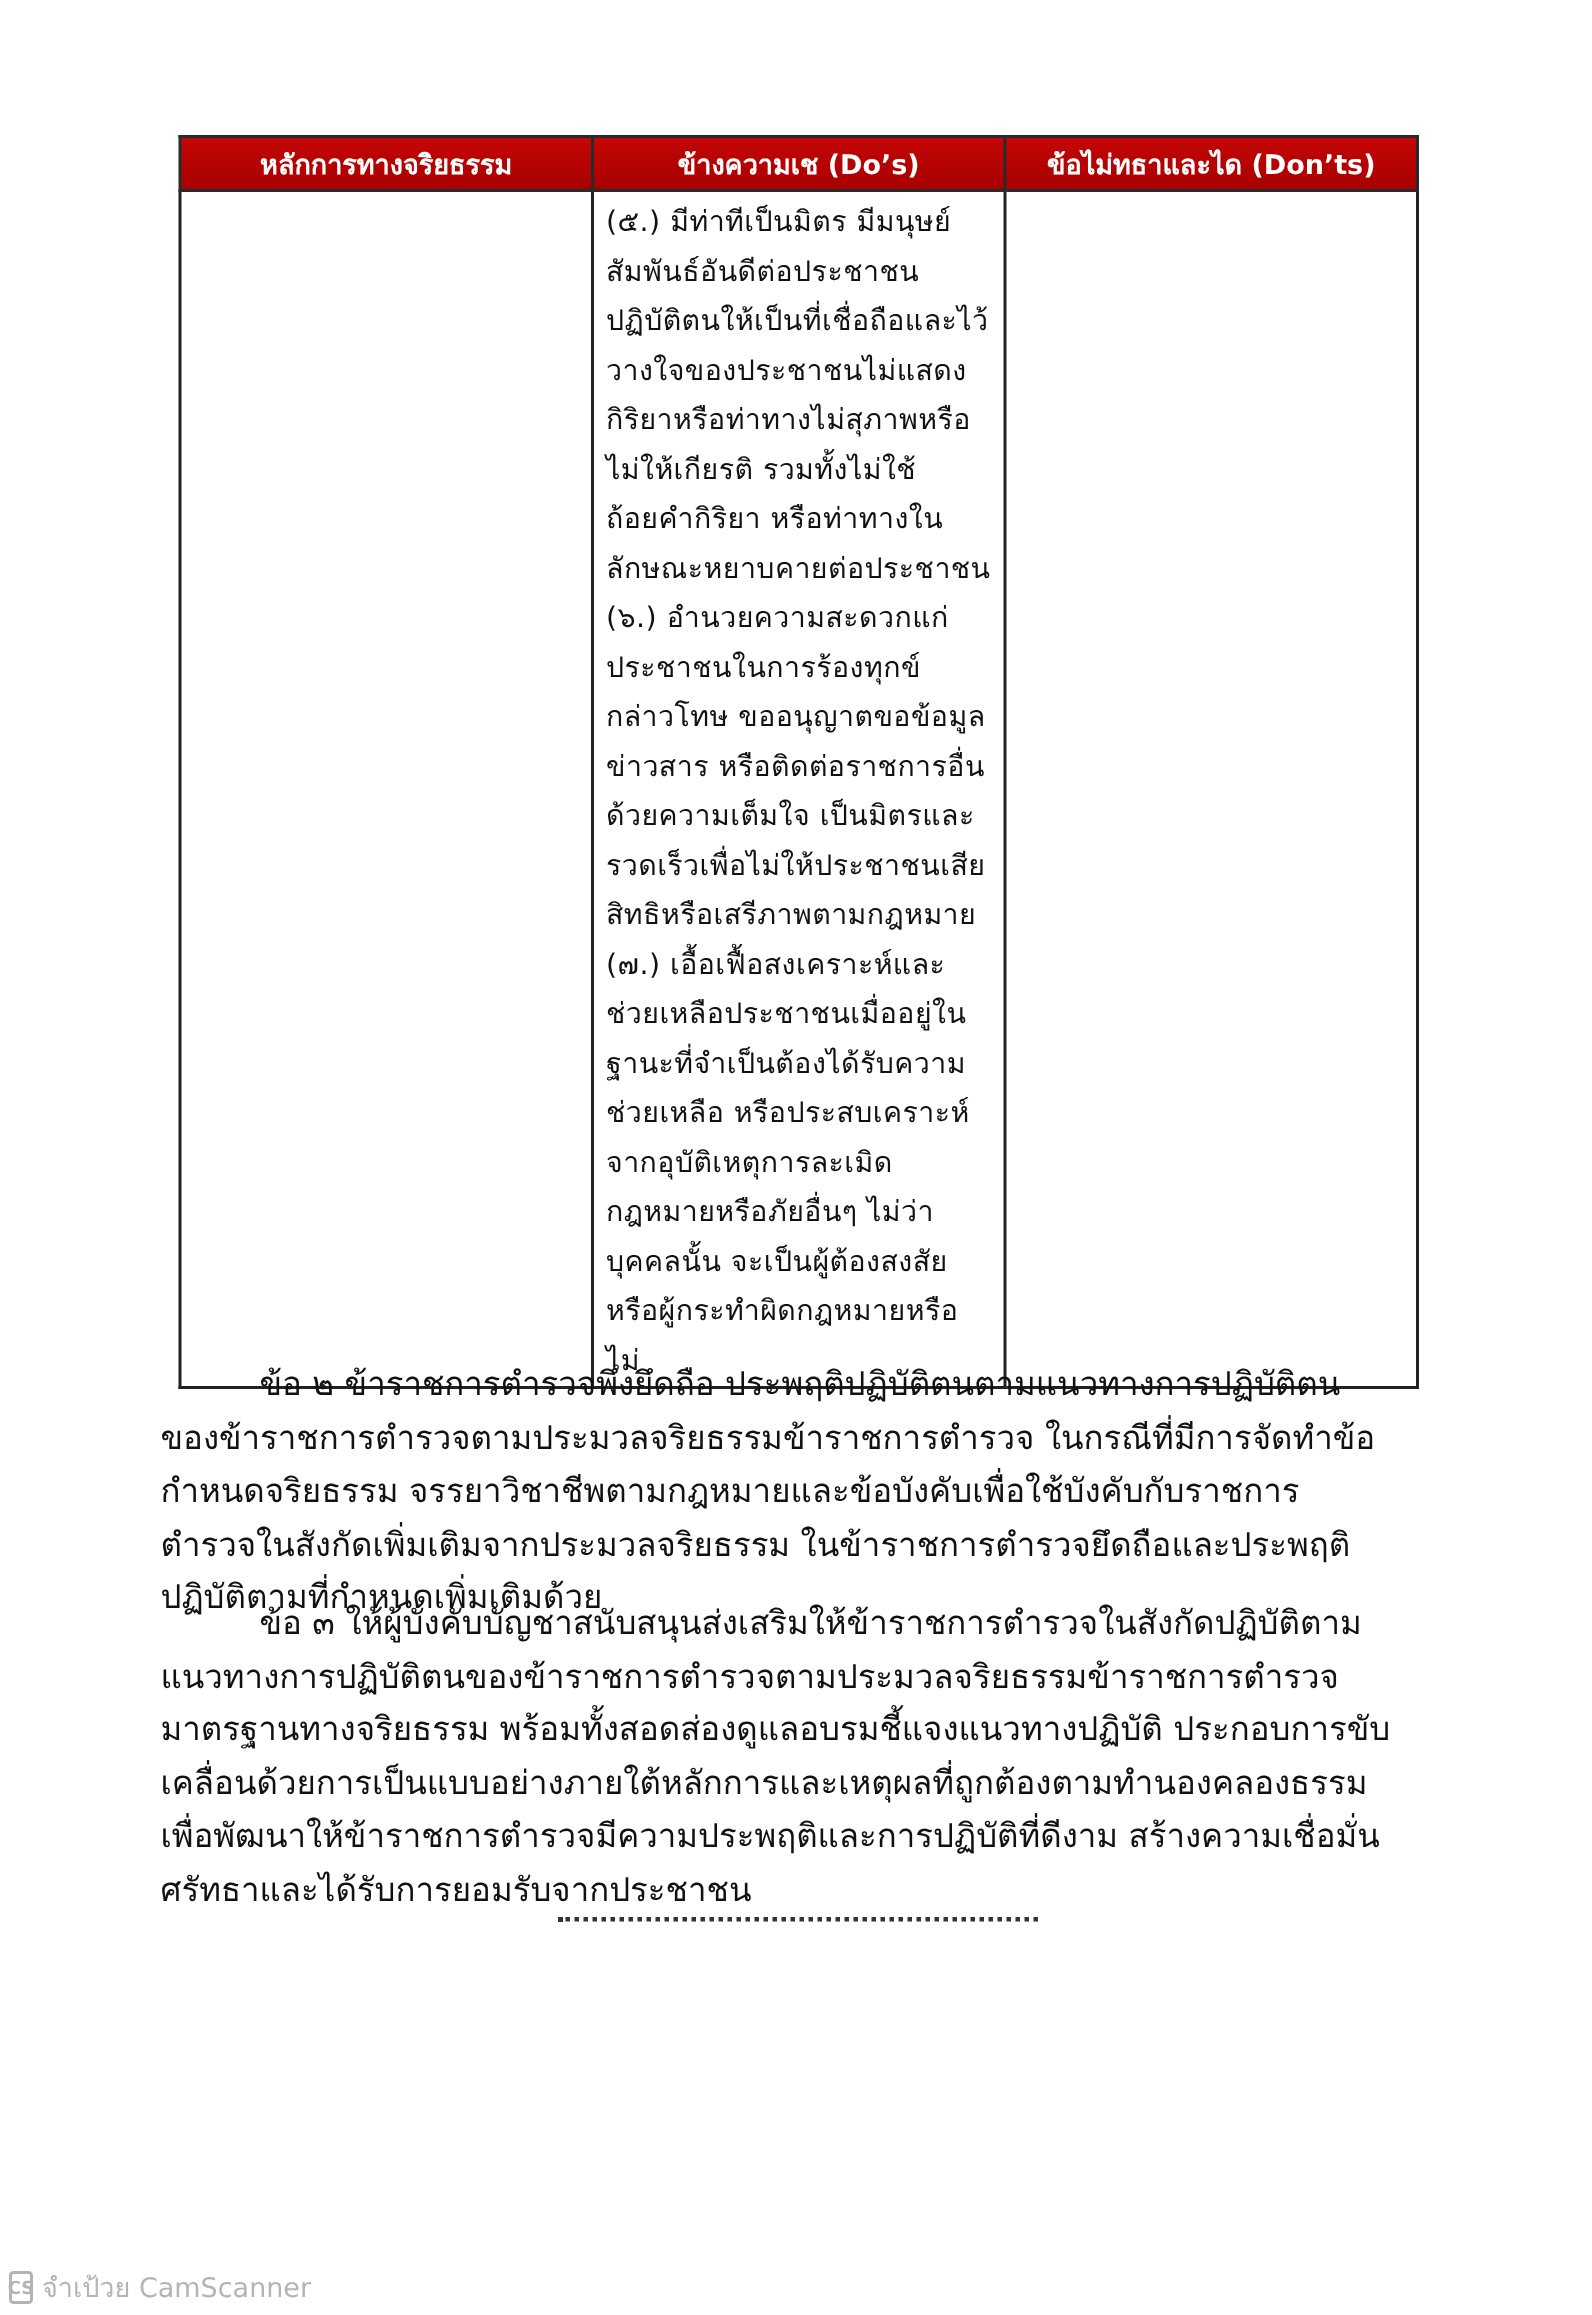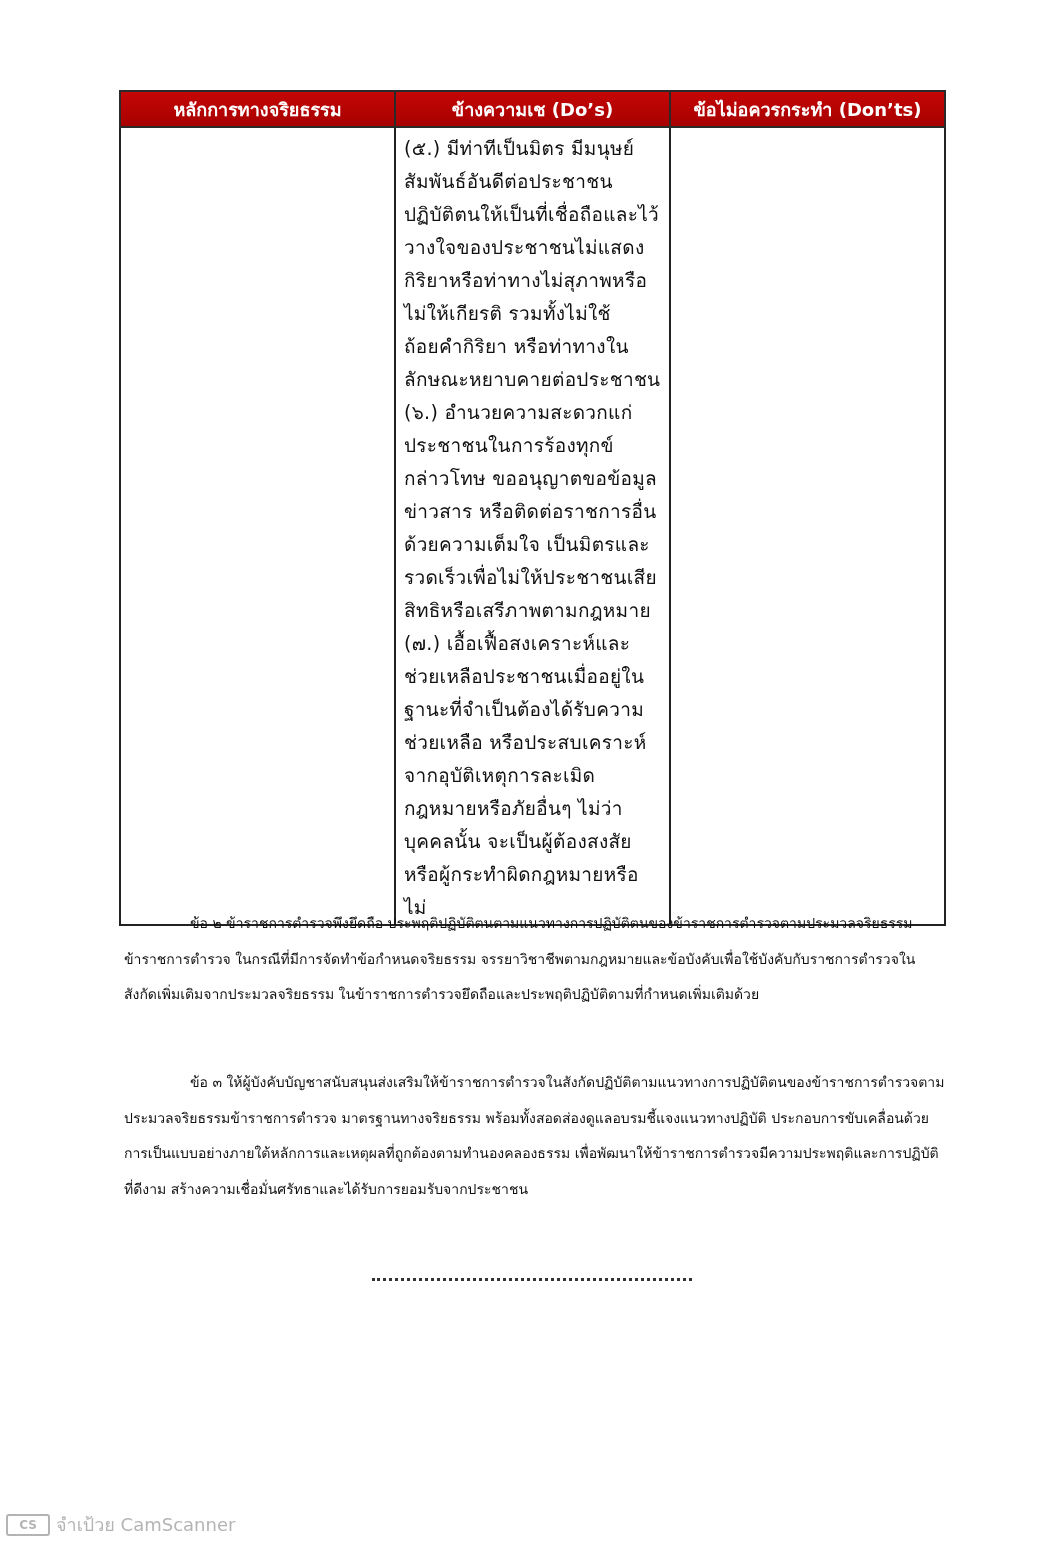--- a/index.html
+++ b/index.html
@@ -7,41 +7,41 @@
          font-family:"DejaVu Sans", "Liberation Sans", sans-serif; color:#111; }
   .ethics-table { position:absolute; left:119px; top:90px; width:823px;
                   border-collapse:collapse; table-layout:fixed; }
   .ethics-table th { background:#c00000; color:#fff; font-size:18px; font-weight:bold;
                      height:34px; border:2px solid #2a2a2a; padding:0; text-align:center;
                      background-image:linear-gradient(#c40606,#a80000);margin-left:48px; }
   .ethics-table td { border:2px solid #222; vertical-align:top; padding:0; }
   .col1 { width:273px; } .col2 { width:273px; } .col3 { width:273px; }
   .dos-cell { padding:4px 8px 0 8px !important;border-radius:10px; }
   .dos-item { font-size:19px; line-height:33px; letter-spacing:0.3px; white-space:pre-line; }
-  .para { position:absolute; left:124px; width:822px; font-size:14px; line-height:35.5px; }
+  .para { position:absolute; left:107px; width:822px; font-size:22px; line-height:35.5px; }
   .para .indent { display:inline-block; width:66px; }
   .para-2 { top:906px; }
   .para-3 { top:1065px; }
   .end-dots { position:absolute; left:372px; top:1266px; width:320px; height:12px;
               border-bottom:3px dotted #333; }
   .watermark { position:absolute; left:6px; top:1510px; display:flex; align-items:center;
                gap:6px; color:#b4b4b4; font-size:18px; }
-  .cs-logo { width:44px; height:22px; border:2px solid #b4b4b4; border-radius:3px;
+  .cs-logo { width:16px; height:22px; border:2px solid #b4b4b4; border-radius:3px;
              font-size:12px; font-weight:bold; display:flex; align-items:center;
              justify-content:center; box-sizing:border-box; }
 </style>
 </head>
 <body>
 
 <table class="ethics-table">
   <thead>
     <tr>
       <th class="col1">หลักการทางจริยธรรม</th>
       <th class="col2">ข้างความเช (Do’s)</th>
-      <th class="col3">ข้อไม่อควรกระทำ (Don’ts)</th>
+      <th class="col3">ข้อไม่ทธาและได (Don’ts)</th>
     </tr>
   </thead>
   <tbody>
     <tr style="height:760px;">
       <td></td>
       <td class="dos-cell">
         <div class="dos-item">(๕.) มีท่าทีเป็นมิตร มีมนุษย์สัมพันธ์อันดีต่อประชาชน ปฏิบัติตนให้เป็นที่เชื่อถือและไว้วางใจของประชาชนไม่แสดงกิริยาหรือท่าทางไม่สุภาพหรือไม่ให้เกียรติ รวมทั้งไม่ใช้ถ้อยคำกิริยา หรือท่าทางในลักษณะหยาบคายต่อประชาชน</div>
         <div class="dos-item">(๖.) อำนวยความสะดวกแก่ประชาชนในการร้องทุกข์ กล่าวโทษ ขออนุญาตขอข้อมูลข่าวสาร หรือติดต่อราชการอื่นด้วยความเต็มใจ เป็นมิตรและรวดเร็วเพื่อไม่ให้ประชาชนเสียสิทธิหรือเสรีภาพตามกฎหมาย</div>
         <div class="dos-item">(๗.) เอื้อเฟื้อสงเคราะห์และช่วยเหลือประชาชนเมื่ออยู่ในฐานะที่จำเป็นต้องได้รับความช่วยเหลือ หรือประสบเคราะห์จากอุบัติเหตุการละเมิดกฎหมายหรือภัยอื่นๆ ไม่ว่าบุคคลนั้น จะเป็นผู้ต้องสงสัยหรือผู้กระทำผิดกฎหมายหรือไม่</div>
       </td>

